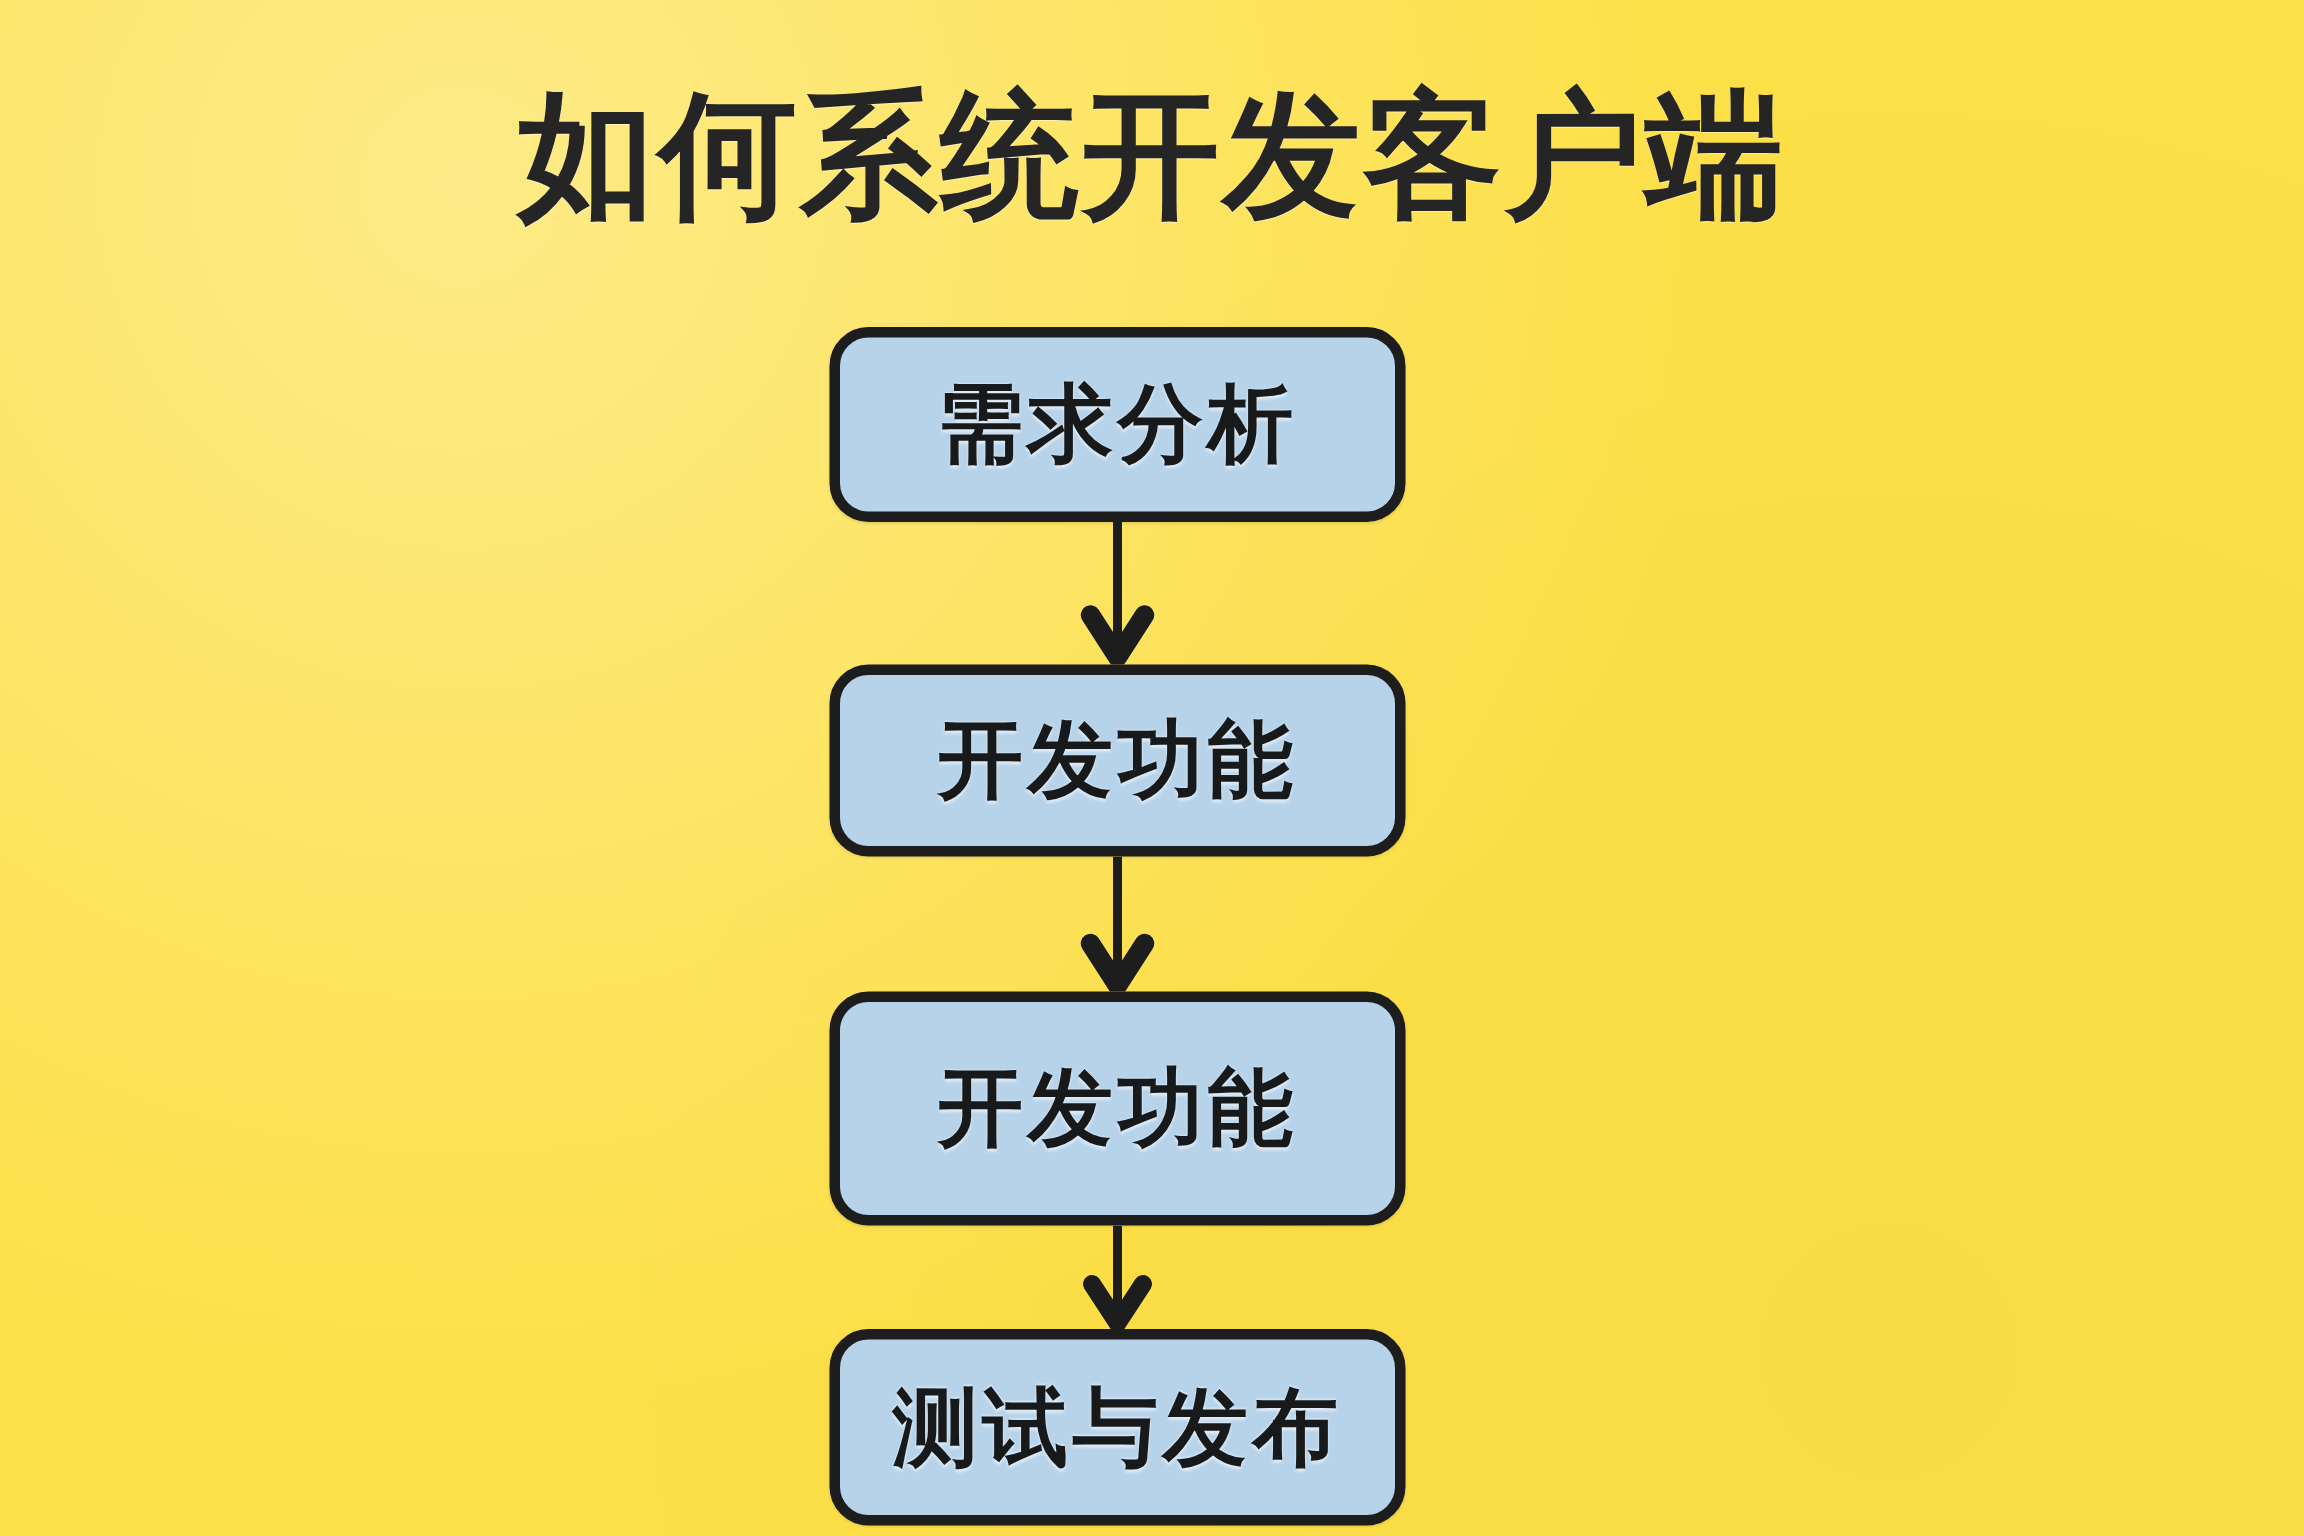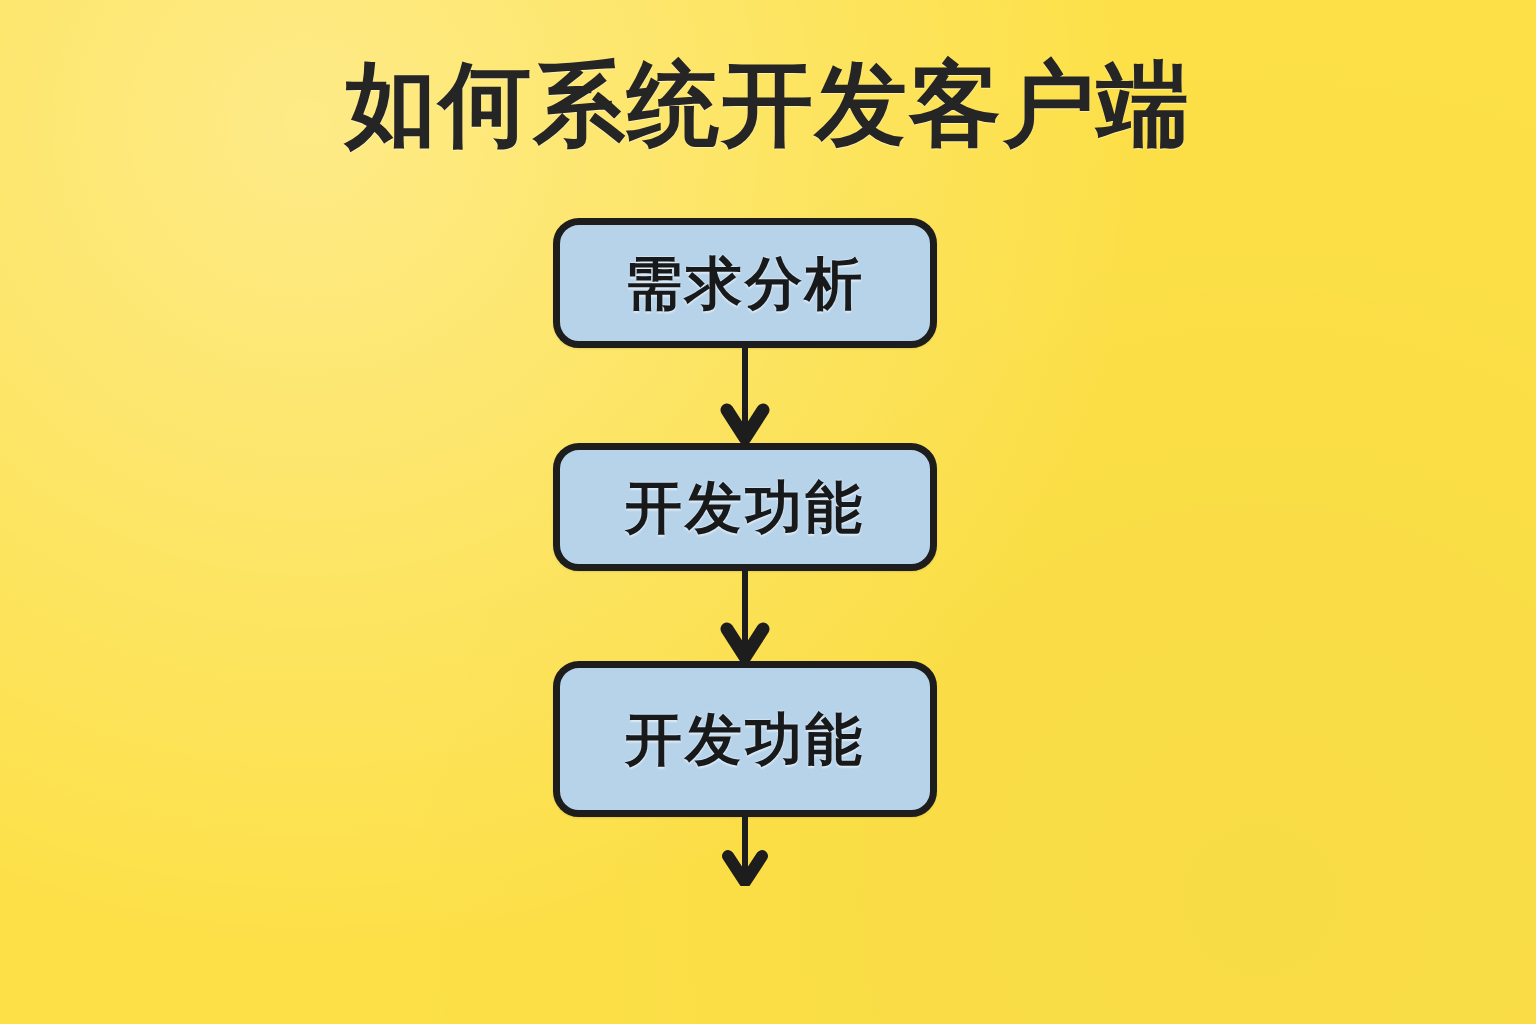--- a/index.html
+++ b/index.html
@@ -139,15 +139,18 @@
       <span class="node-label">开发功能</span>
     </div>
 
     <div class="connector conn-3">
       <svg width="384" height="69" viewBox="0 0 384 69" aria-hidden="true">
         <line x1="192" y1="0" x2="192" y2="60" stroke="#1d1d1d" stroke-width="6"></line>
         <path d="M 175 39 L 192 65 L 209 39" fill="none" stroke="#1d1d1d" stroke-width="12" stroke-linecap="round" stroke-linejoin="round"></path>
       </svg>
     </div>
 
+    <div class="node node-4">
+      <span class="node-label">测试与发布</span>
+    </div>
 
   </div>
 </div>
 
 </body></html>

